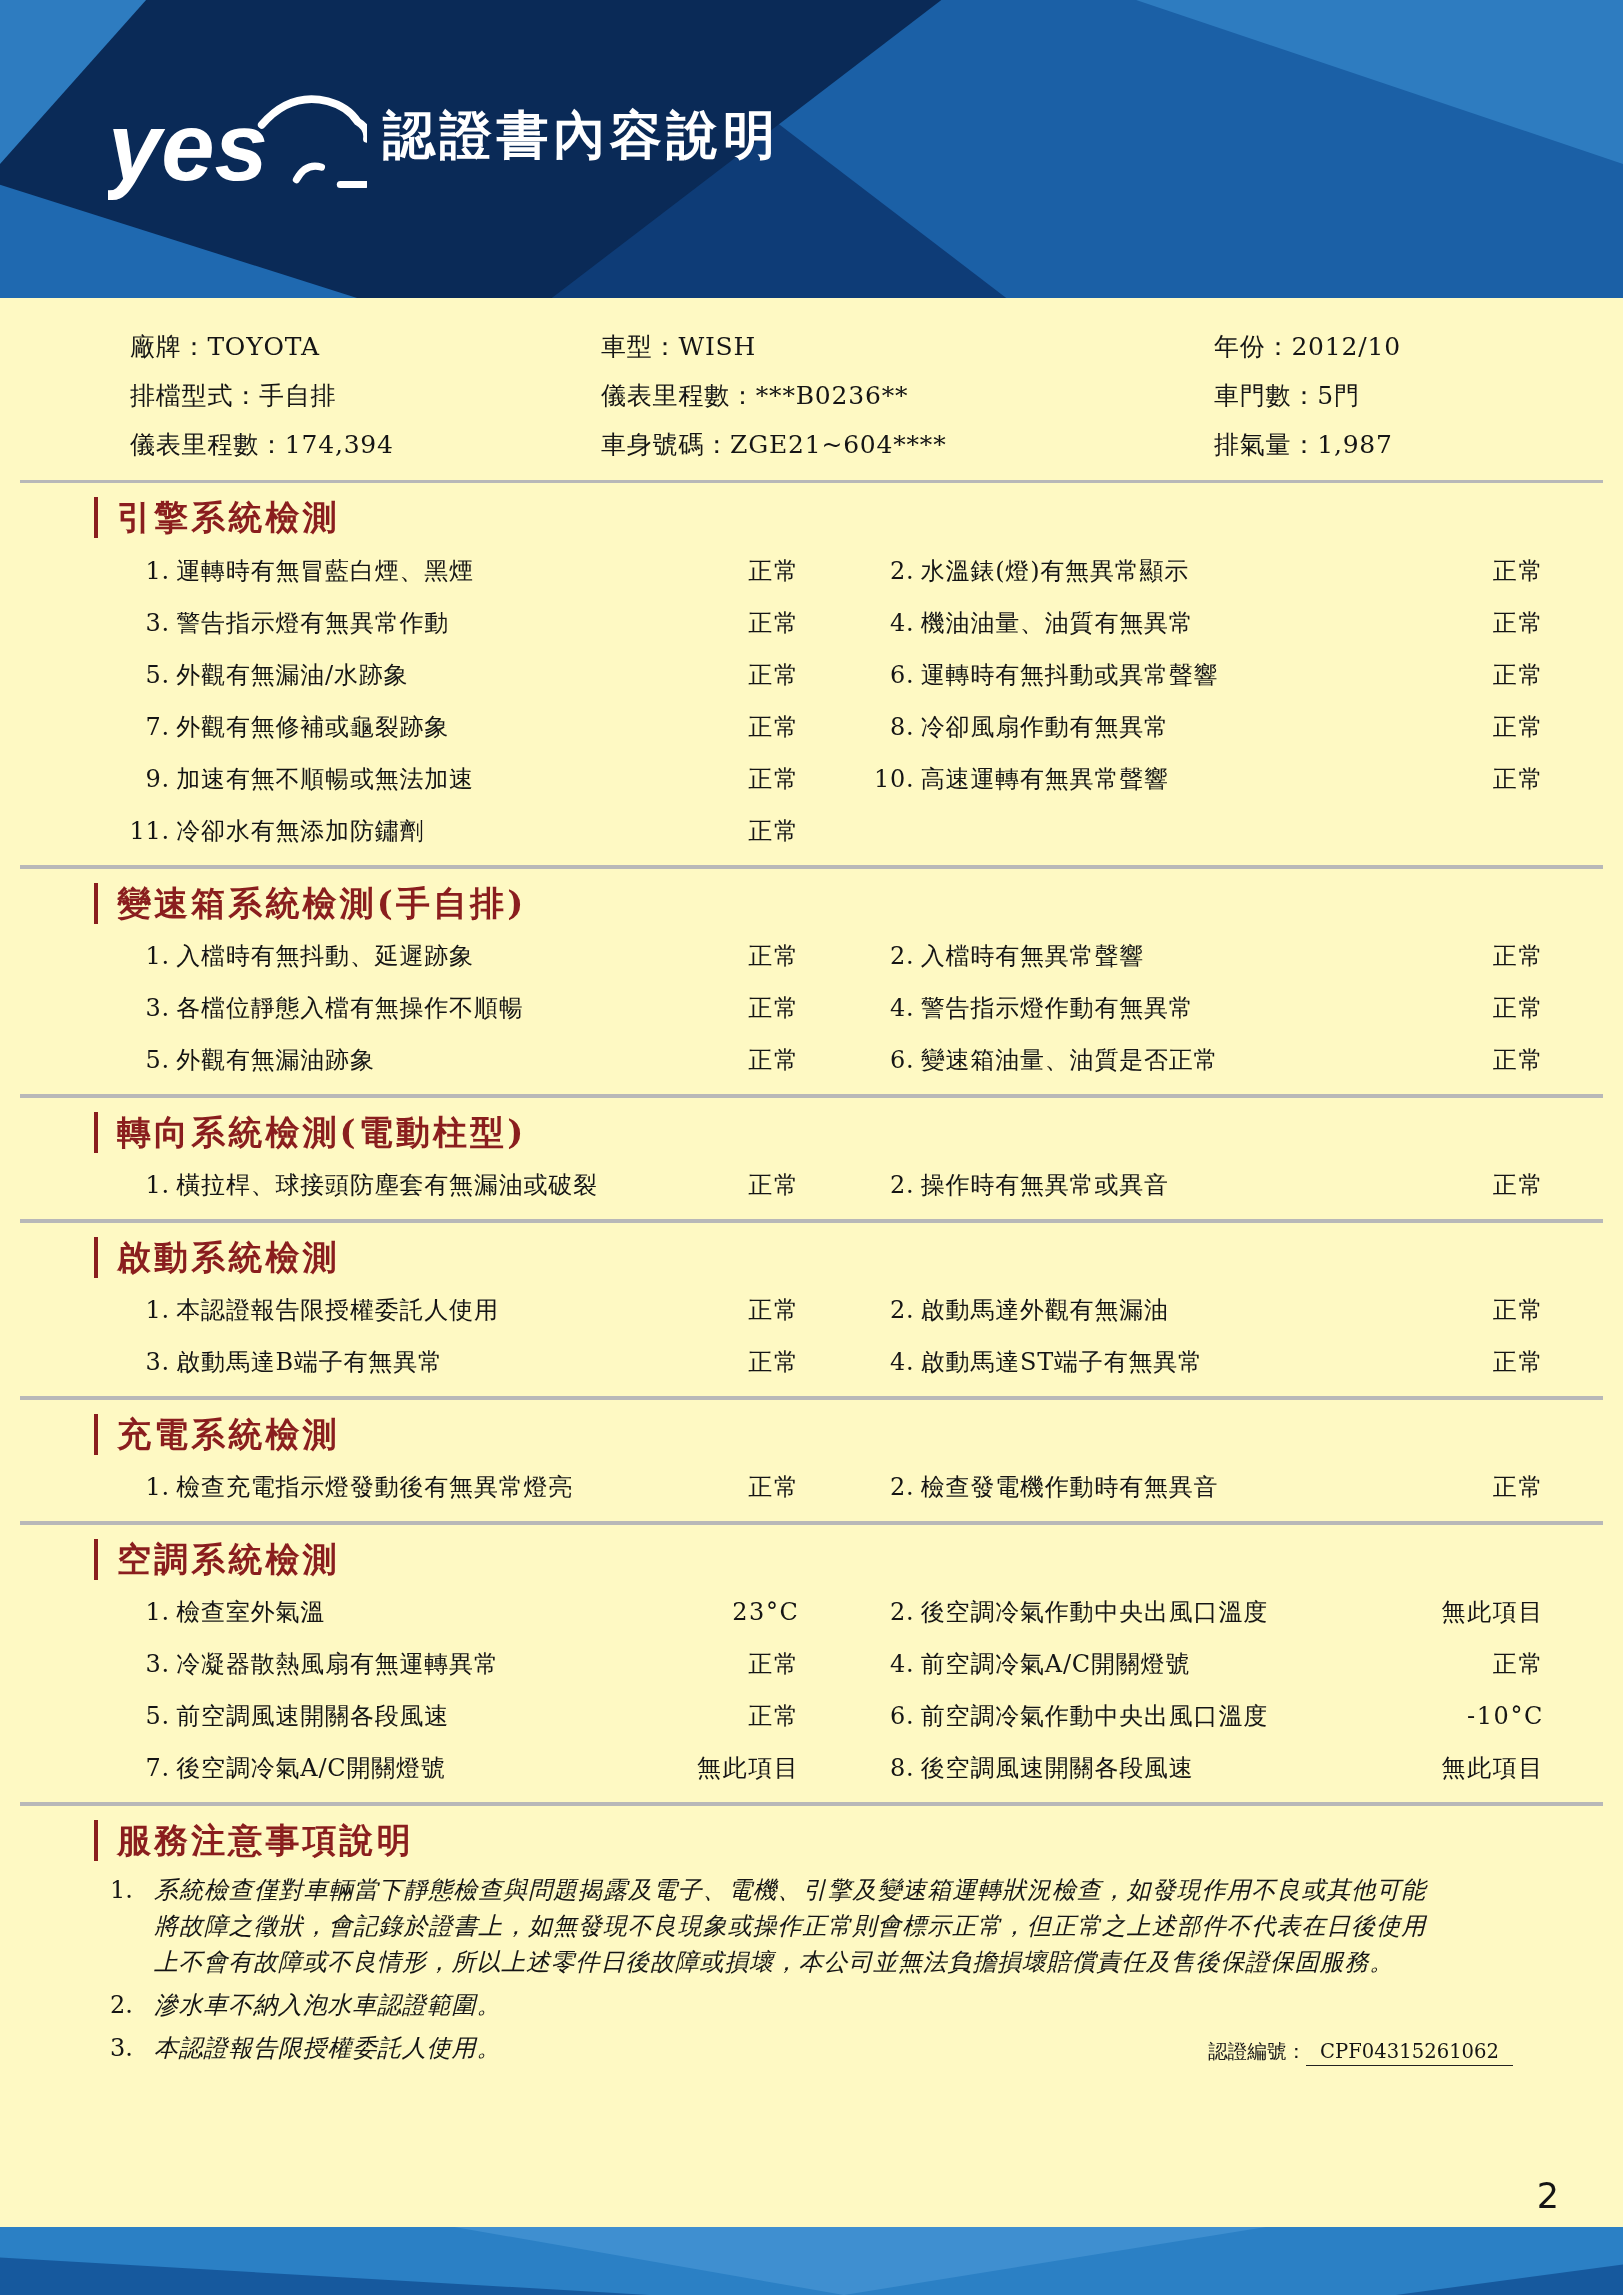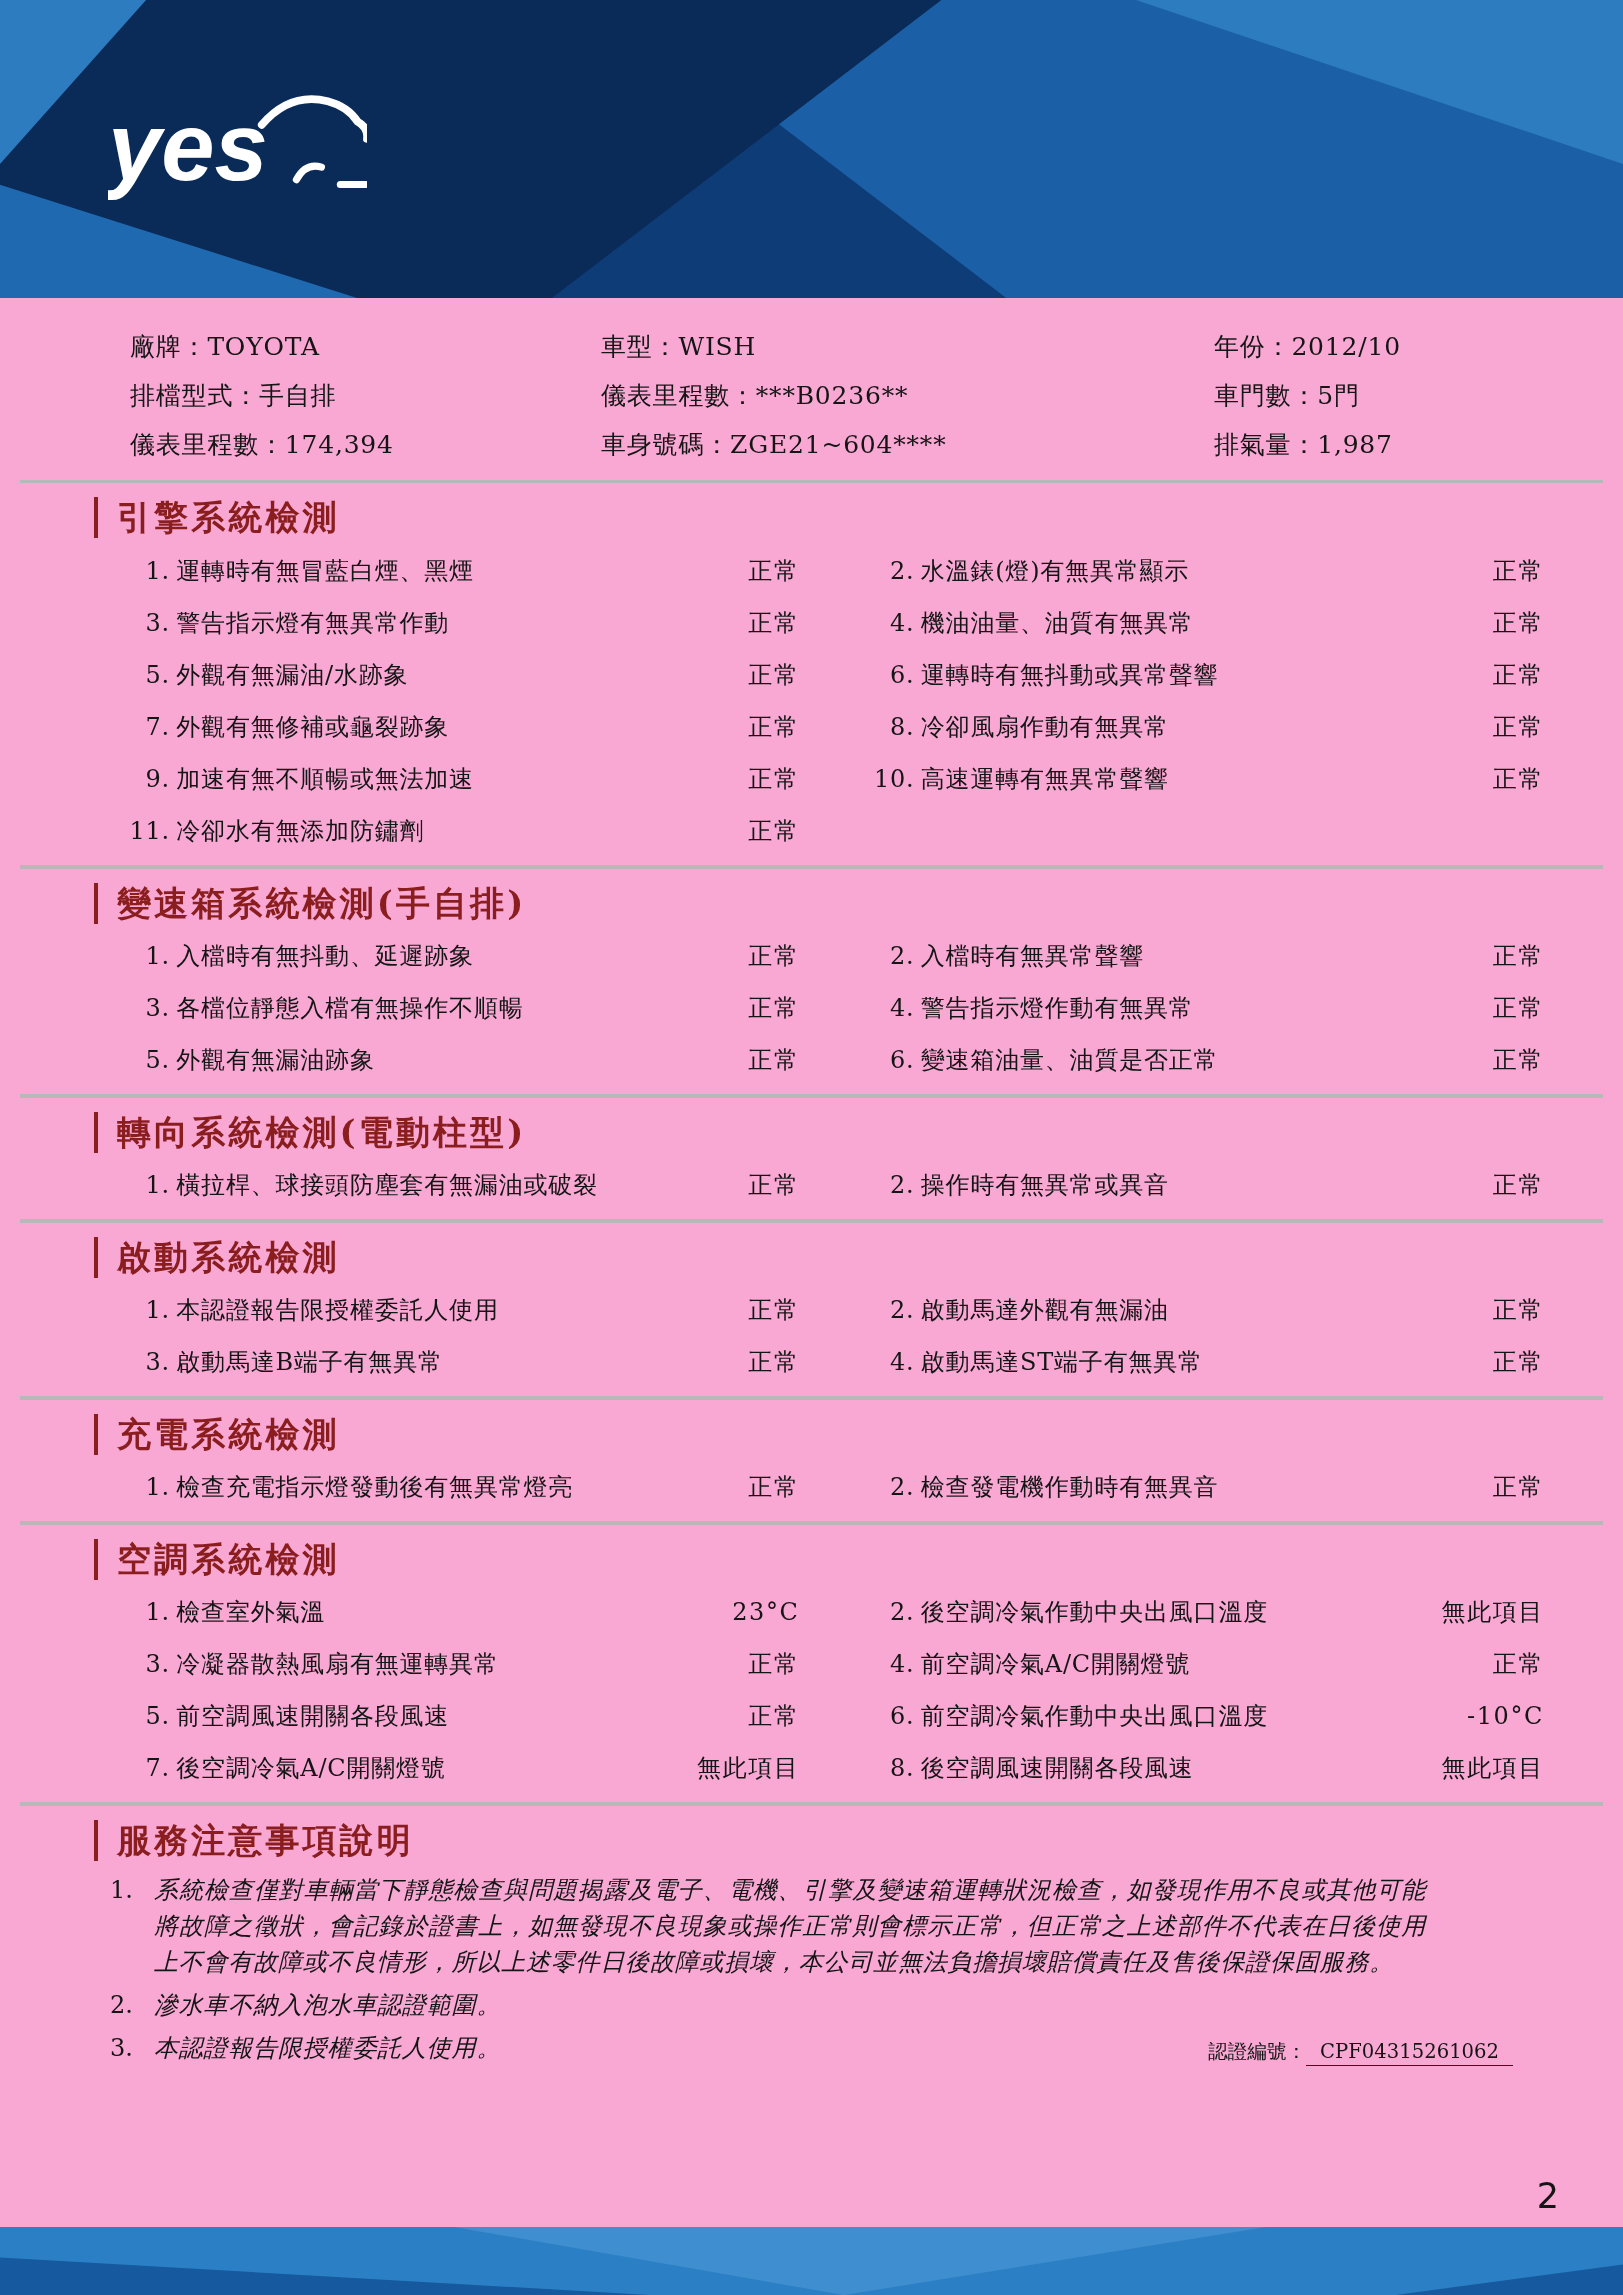--- a/index.html
+++ b/index.html
@@ -1,17 +1,17 @@
 <!DOCTYPE html>
 <html style="font-size:12.6px"><head>
 <meta charset="utf-8">
 <style>
   html,body{margin:0;padding:0;background:#e8e8e8;}
   .page{
-    position:relative;width:1623px;height:2295px;background:#f9a8d4;
+    position:relative;width:1623px;height:2295px;background:#fef9c3;
     font-family:"DejaVu Serif","Liberation Serif",serif;color:#151515;
     overflow:hidden;margin:0 auto;
   }
   
   .header{position:relative;height:298px;background:#0e3c77;overflow:hidden;}
   .hdr-poly{position:absolute;inset:0;}
   .hdr-light-right{background:#2e7cc0;clip-path:polygon(52% 0,100% 0,100% 88%);}
   .hdr-mid-right{background:#1b60a6;clip-path:polygon(38% 0,70% 0,100% 55%,100% 100%,62% 100%);}
   .hdr-dark-center{background:#0a2a57;clip-path:polygon(8% 0,58% 0,34% 100%,0 100%,0 35%);}
   .hdr-light-left{background:#2e7cc0;clip-path:polygon(0 0,9% 0,0 55%);}
@@ -68,20 +68,21 @@
     <div class="hdr-poly hdr-light-left"></div>
     <div class="hdr-poly hdr-midleft-bottom"></div>
     <div class="logo-wrap">
       <svg width="259" height="130" viewBox="0 0 330 165">
         <text x="0" y="128" font-size="122" font-weight="bold" font-style="italic" fill="#ffffff" font-family="Liberation Sans, sans-serif">yes</text>
         <path d="M196 58 Q232 16 280 28 Q306 35 318 54 Q332 62 330 76" fill="none" stroke="#ffffff" stroke-width="10" stroke-linecap="round"></path>
         <path d="M240 128 q12 -22 32 -16" fill="none" stroke="#ffffff" stroke-width="9" stroke-linecap="round"></path>
         <path d="M296 134 h32" fill="none" stroke="#ffffff" stroke-width="9" stroke-linecap="round"></path>
       </svg>
     </div>
+    <div class="hdr-title">認證書內容說明</div>
   </div>
 
   <div class="info-grid">
       <div>廠牌：TOYOTA</div>
       <div>車型：WISH</div>
       <div>年份：2012/10</div>
       <div>排檔型式：手自排</div>
       <div>儀表里程數：***B0236**</div>
       <div>車門數：5門</div>
       <div>儀表里程數：174,394</div>

